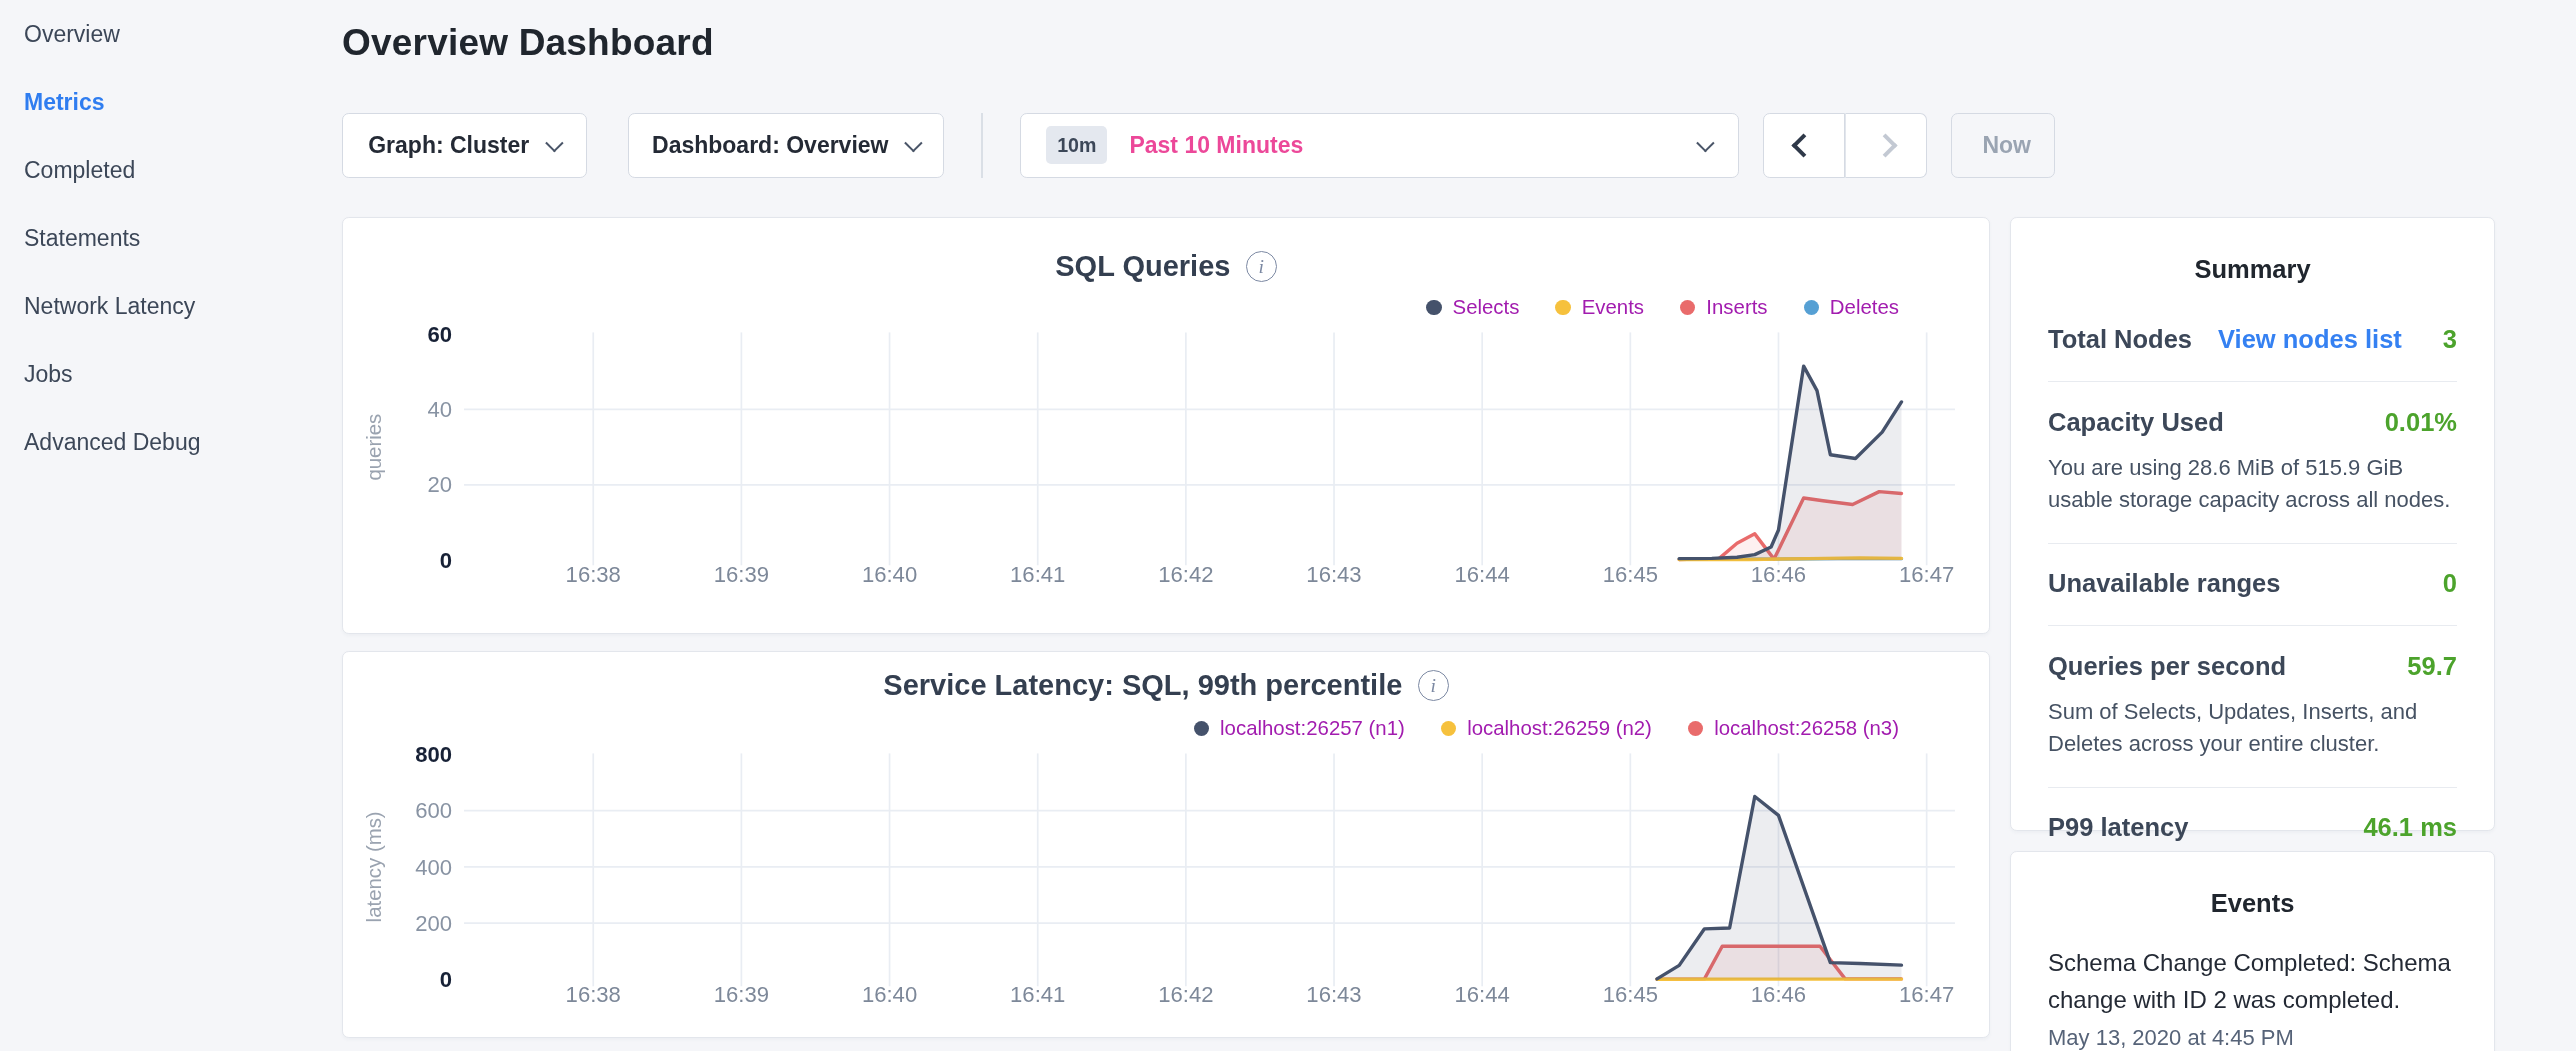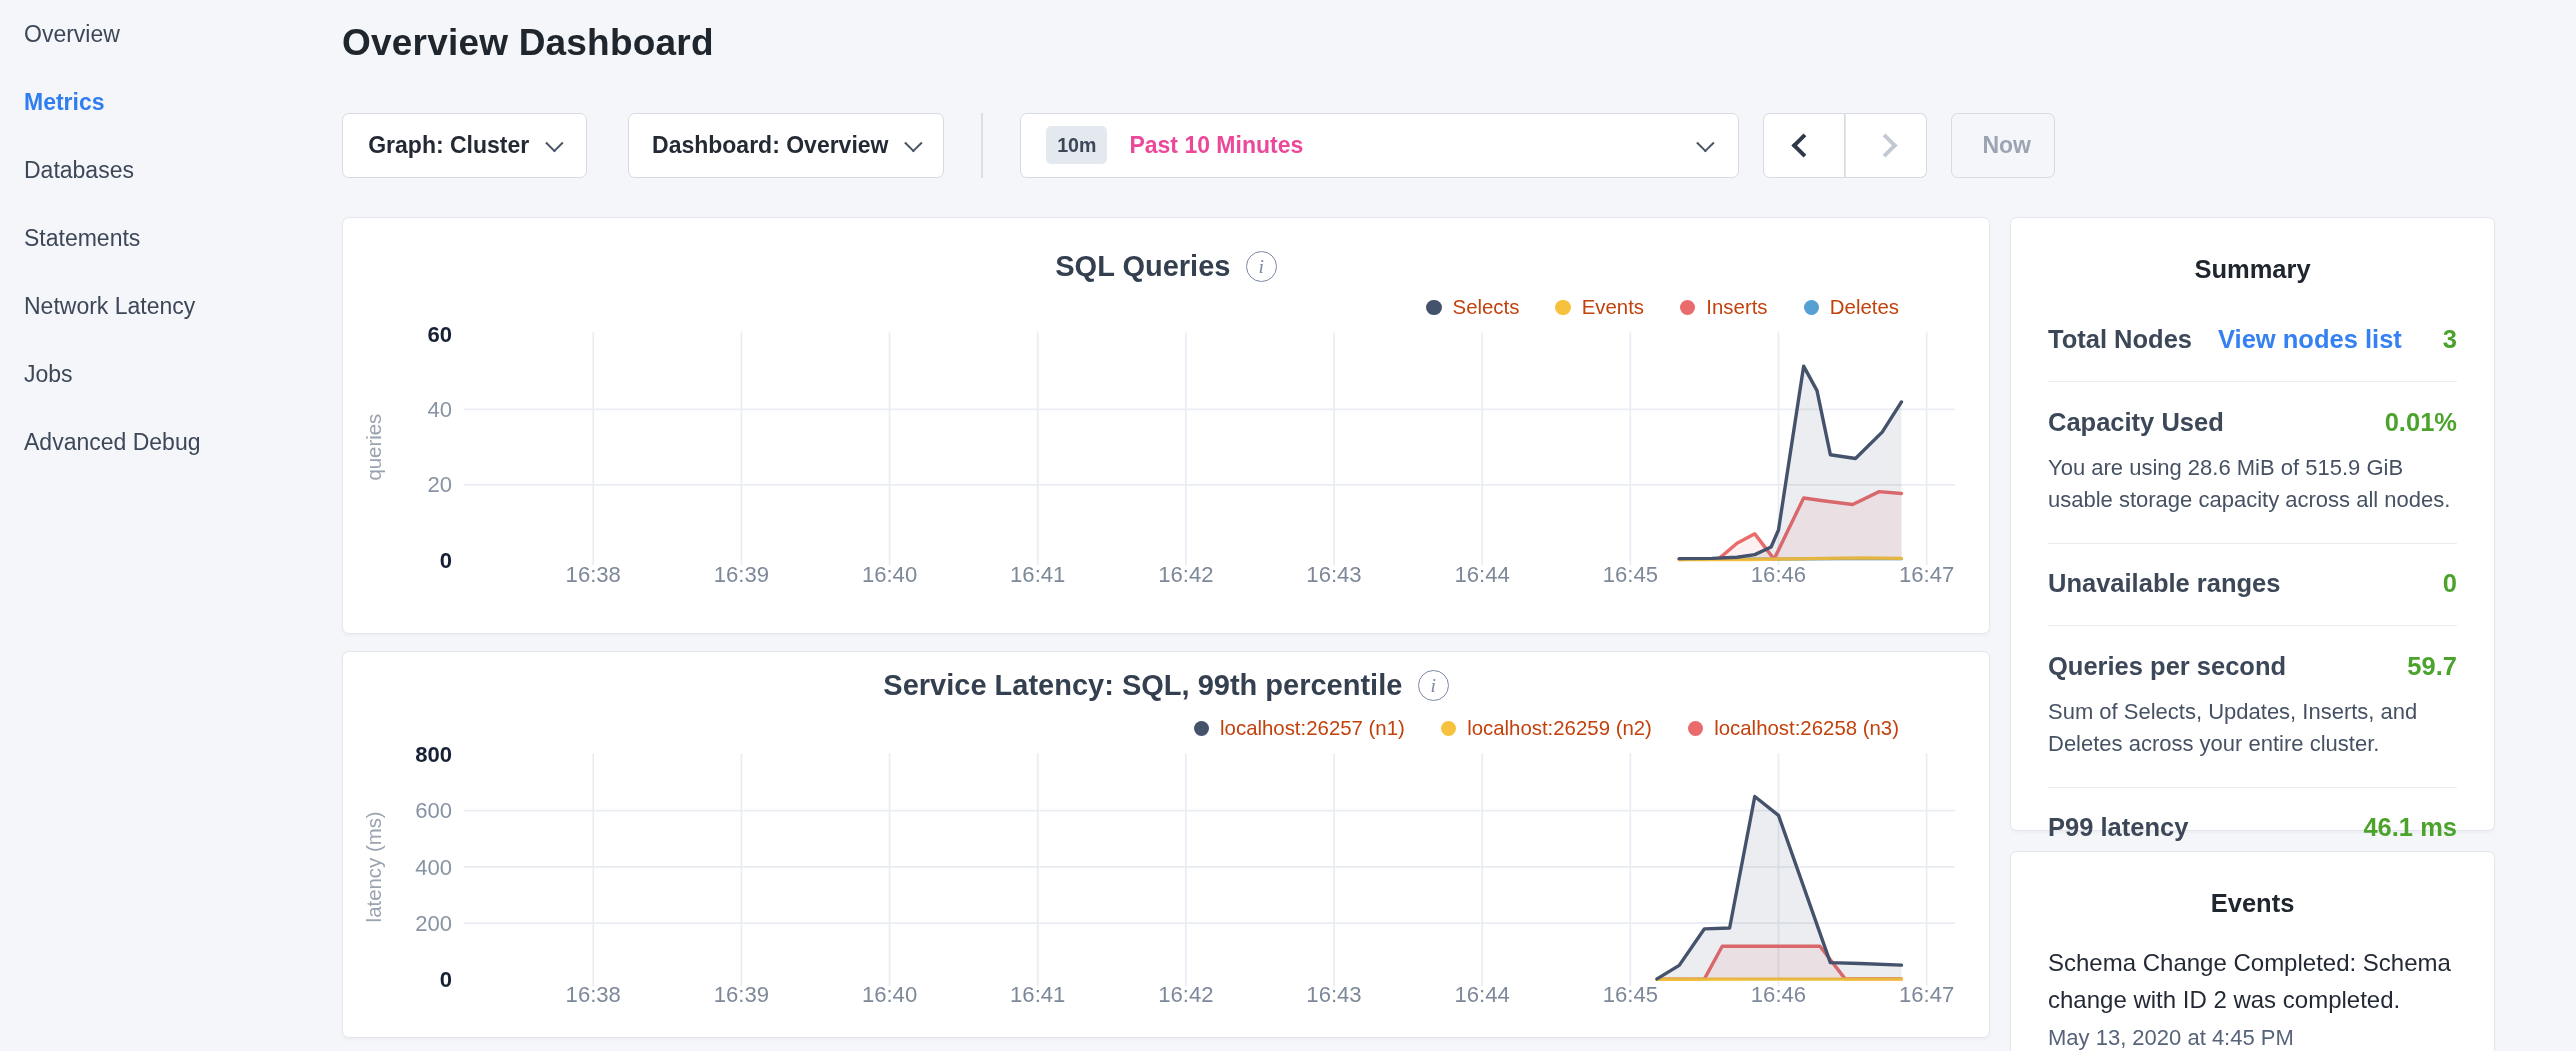--- a/index.html
+++ b/index.html
@@ -52,21 +52,21 @@
   #chart-0 { top:217px; height:417px; }
   #chart-1 { top:651px; height:387px; }
   .chart-title-row { position:absolute; left:0; right:0; display:flex; justify-content:center; align-items:center; gap:15.3px; }
   .chart-title { font-size:29px; font-weight:700; color:#343f50; }
   .info-icon {
     width:31px; height:31px; border:1.7px solid #7c89a3; border-radius:50%;
     color:#7c89a3; font-size:19.6px; font-family:"Liberation Serif", serif; font-style:italic;
     display:flex; align-items:center; justify-content:center; cursor:pointer;
   }
   .chart-legend { position:absolute; right:90px; display:flex; gap:36px; align-items:center; }
-  .legend-item { display:flex; align-items:center; gap:11px; font-size:20.4px; color:#c2410c; }
+  .legend-item { display:flex; align-items:center; gap:11px; font-size:20.4px; color:#a21caf; }
   .legend-dot { width:15.3px; height:15.3px; border-radius:50%; }
   svg.chart-svg { position:absolute; left:0; }
   .ytick { font-size:26px; fill:#8893a3; }
   .ytick.edge { fill:#172136; font-weight:700; }
   .xtick { font-size:26px; fill:#7d8899; }
   .axis-unit { font-size:24px; fill:#9aa3b0; }
 
   
   .right-col { position:absolute; left:2010px; top:0; width:485px; }
   .summary-card { position:absolute; top:217px; left:0; width:485px; height:614px; padding:0 37px; }
@@ -82,21 +82,21 @@
   .events-card { position:absolute; top:851px; left:0; width:485px; height:272px; padding:0 37px; }
   .event-text { margin:25.5px 0 0; font-size:24px; line-height:1.55; color:#242a35; }
   .event-time { margin:6.8px 0 0; font-size:22px; color:#566378; }
 </style>
 </head>
 <body>
 
 <nav class="sidebar">
     <div class="nav-item">Overview</div>
     <div class="nav-item active">Metrics</div>
-    <div class="nav-item">Databases</div>
+    <div class="nav-item">Completed</div>
     <div class="nav-item">Statements</div>
     <div class="nav-item">Network Latency</div>
     <div class="nav-item">Jobs</div>
     <div class="nav-item">Advanced Debug</div>
   </nav>
 
 <div class="main">
   <h1 class="page-title">Overview Dashboard</h1>
 
   <div class="toolbar">

